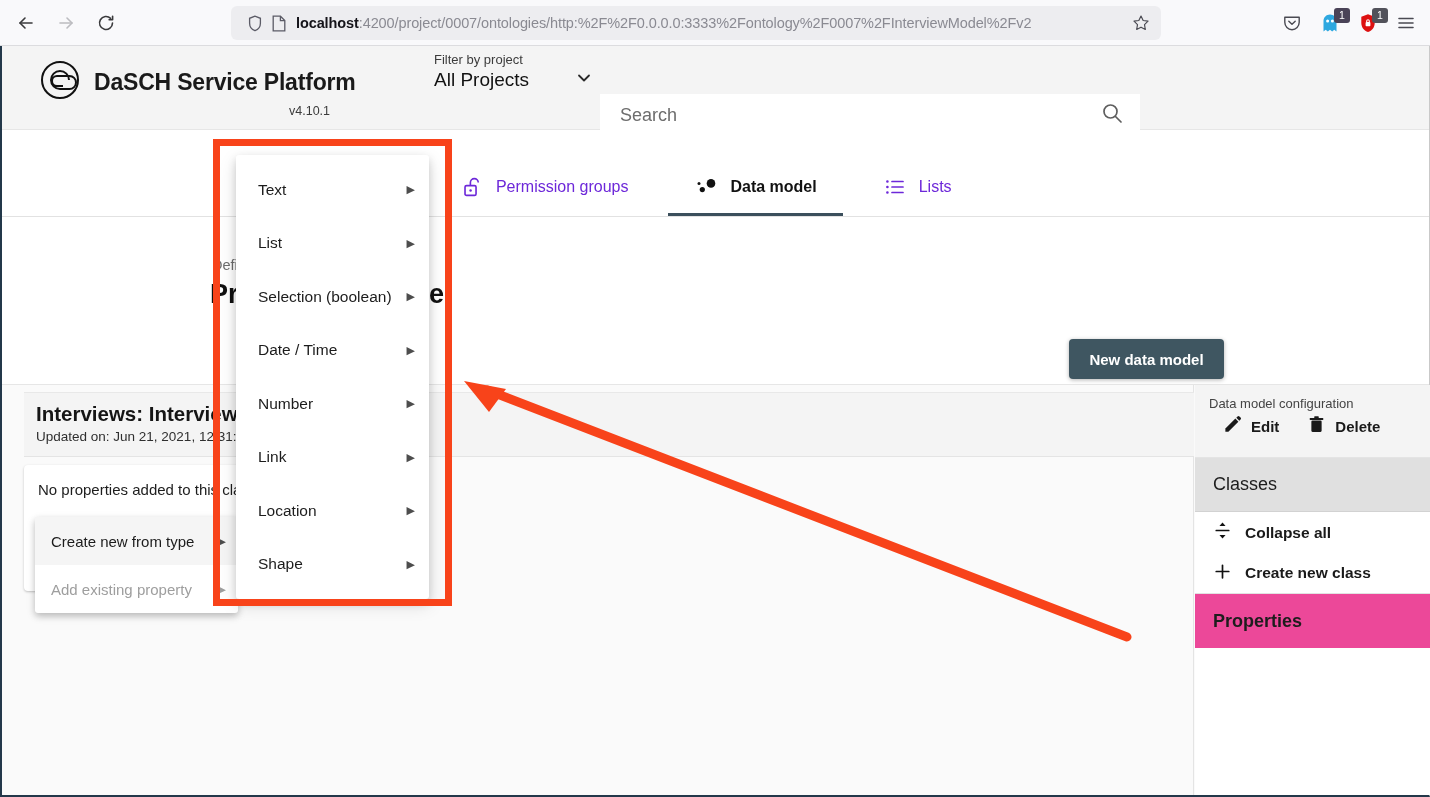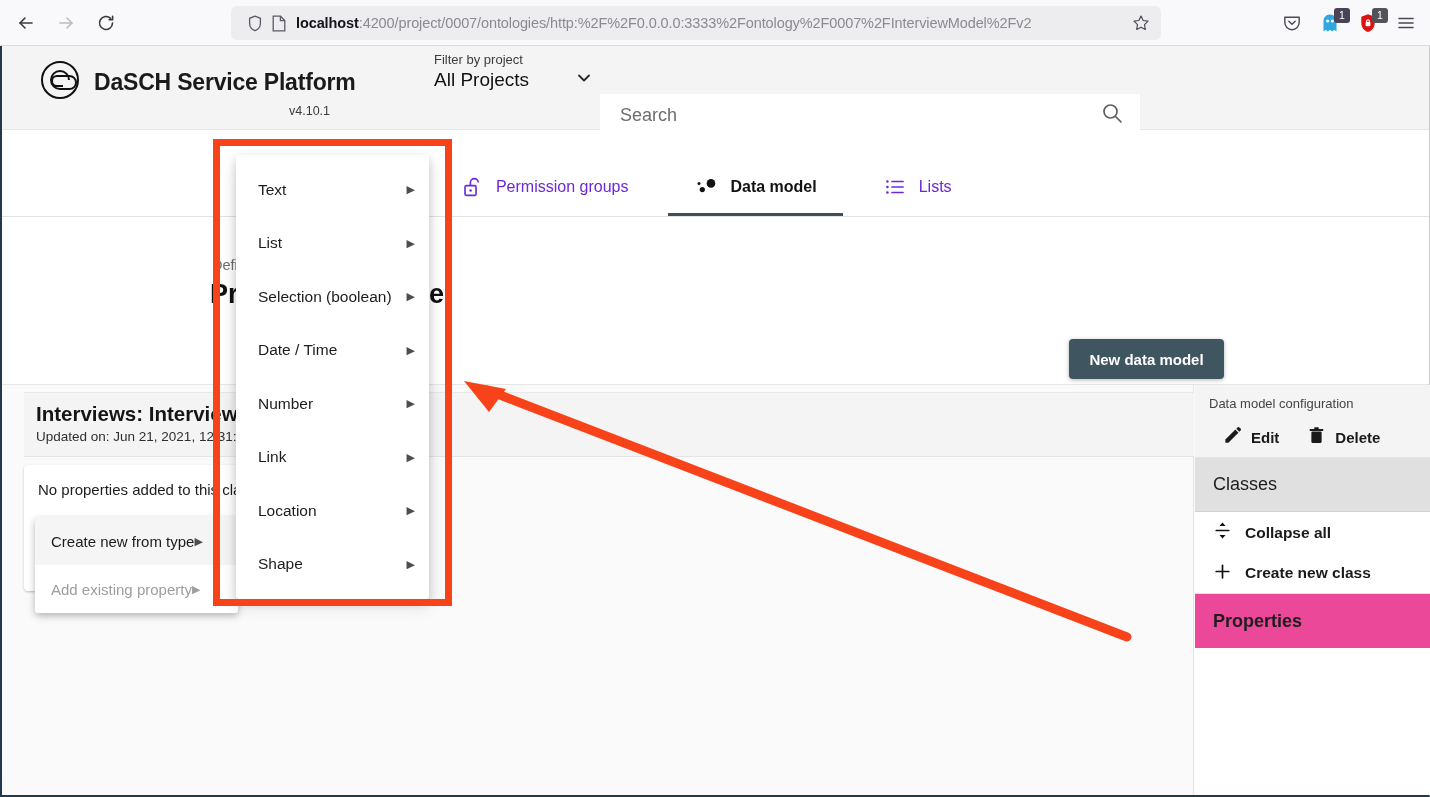--- a/index.html
+++ b/index.html
@@ -259,21 +259,21 @@
   .ctx-menu {
     position: absolute; left: 35px; top: 517px;
     width: 203px;
     background: #ffffff;
     border-radius: 3px;
     box-shadow: 0 3px 6px rgba(0,0,0,0.16), 0 3px 10px rgba(0,0,0,0.13);
     z-index: 30;
     padding: 0;
   }
   .ctx-item {
-    display: flex; align-items: center; 
+    display: flex; align-items: center; justify-content: space-between;
     height: 48px;
     padding: 0 12px 0 16px;
     font-size: 15px;
     color: #1c1c1c;
     cursor: pointer;
   }
   .ctx-item.hl { background: #f5f5f5; }
   .ctx-item.dim { color: #9e9e9e; }
   .caret { font-size: 11px; color: #4d4d4d; }
   .ctx-item.dim .caret { color: #9e9e9e; }
@@ -284,21 +284,21 @@
     width: 235px; height: 410px;
     background: #ffffff;
   }
   .dm-config {
     height: 73px;
     background: #f4f4f4;
     border-bottom: 1px solid #e4e4e4;
     padding: 11px 0 0 14px;
   }
   .dm-config-label { font-size: 13px; color: #444; }
-  .dm-config-actions { display: flex; align-items: center; gap: 28px; margin-top: 15px; padding-left: 14px; }
+  .dm-config-actions { display: flex; align-items: center; gap: 28px; margin-top: 4px; padding-left: 14px; }
   .dm-action { display: flex; align-items: center; gap: 9px; font-size: 15px; font-weight: bold; color: #1a1a1a; cursor: pointer; }
   .section-head {
     height: 54px;
     background: #e0e0e0;
     display: flex; align-items: center;
     padding-left: 18px;
     font-size: 18px; color: #1d1d1d;
     border-bottom: 1px solid #d2d2d2;
     text-align: right;
   }

